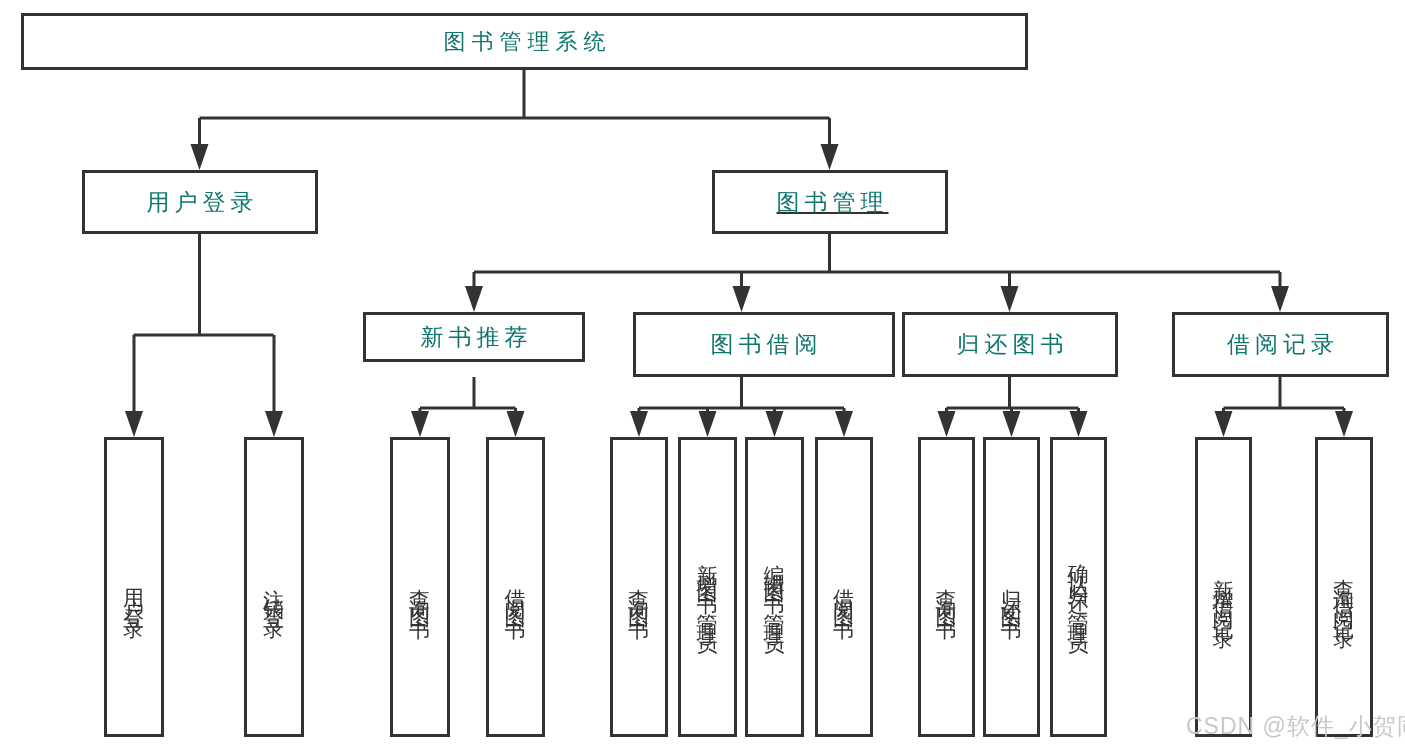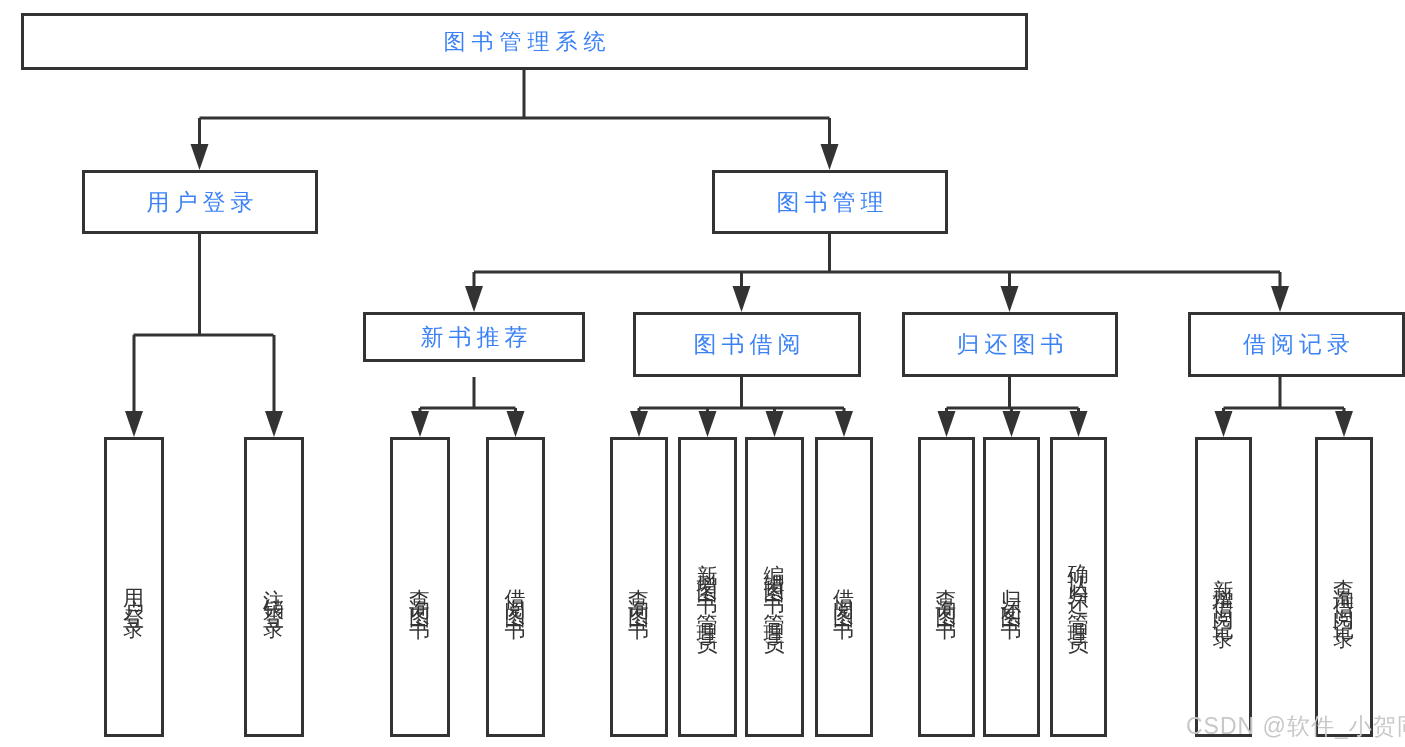--- a/index.html
+++ b/index.html
@@ -22,21 +22,21 @@
     background:#ffffff;
     display:flex;
     align-items:center;
     justify-content:center;
   }
   .hlabel {
     font-size:23px;
     letter-spacing:5px;
     margin-right:-5px;
     white-space:nowrap;
-    color:#3b82f6;
+    color:#0f766e;
   }
   .root .hlabel { font-size:22px; letter-spacing:6px; margin-right:-6px; }
   .vtext {
     writing-mode:vertical-lr;
     text-orientation:mixed;
     font-size:21px;
     line-height:1;
     letter-spacing:10px;
     margin-bottom:-10px;
     color:#333333;
@@ -95,34 +95,34 @@
     </g>
   </svg>
 
   <div class="node root" style="left:21px; top:13px; width:1007px; height:57px;">
     <span class="hlabel">图书管理系统</span>
   </div>
 
   <div class="node" style="left:82px; top:170px; width:236px; height:64px;">
     <span class="hlabel">用户登录</span>
   </div>
-  <div class="node" style="left:712px; top:170px; width:236px; height:64px;">
+  <div class="node" style="left:712px; top:170px; width:236px; height:64px;text-decoration:underline;">
     <span class="hlabel">图书管理</span>
   </div>
 
   <div class="node" style="left:363px; top:312px; width:222px; height:50px;">
     <span class="hlabel">新书推荐</span>
   </div>
-  <div class="node" style="left:633px; top:312px; width:228px; height:65px;">
+  <div class="node" style="left:633px; top:312px; width:262px; height:65px;">
     <span class="hlabel">图书借阅</span>
   </div>
   <div class="node" style="left:902px; top:312px; width:216px; height:65px;">
     <span class="hlabel">归还图书</span>
   </div>
-  <div class="node" style="left:1172px; top:312px; width:217px; height:65px;margin-left:16px;">
+  <div class="node" style="left:1172px; top:312px; width:217px; height:65px;">
     <span class="hlabel">借阅记录</span>
   </div>
 
   <div class="node" style="left:104px; top:437px; width:60px; height:300px;">
     <span class="vtext">用户登录</span>
   </div>
   <div class="node" style="left:244px; top:437px; width:60px; height:300px;">
     <span class="vtext">注销登录</span>
   </div>
   <div class="node" style="left:390px; top:437px; width:60px; height:300px;">

